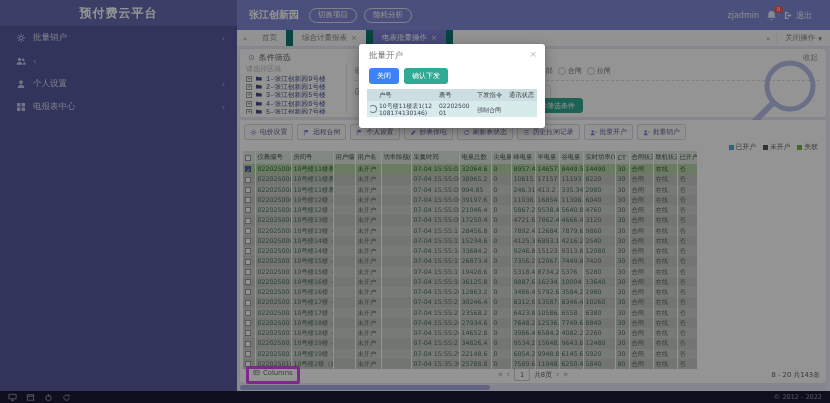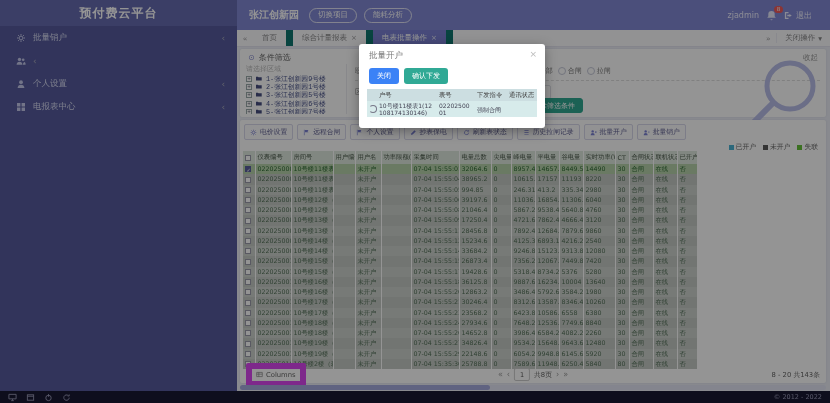--- a/index.html
+++ b/index.html
@@ -89,21 +89,21 @@
   tr.r-odd td{background:#cdd3cd;}
   tr.r-even td{background:#c4cac4;}
   tr.r-sel td{background:#b7d3ab;color:#2f6b33;}
   td.c-meter{color:#3f8f63;}
   .cb{width:6px;height:6px;border:1px solid #99a;background:#fff;display:inline-block;box-sizing:border-box;
     vertical-align:middle;position:relative;cursor:pointer;}
   .cb.on{background:#5a5f9e;border-color:#5a5f9e;}
   .cb.on::after{content:"✓";color:#fff;font-size:5px;position:absolute;left:0.5px;top:-2.5px;}
   .pager{position:absolute;left:6px;right:6px;bottom:2px;height:13px;display:flex;align-items:center;
     font-size:6.8px;color:#666;}
-  .colbtn{display:flex;align-items:center;gap:3px;border:6px solid #d946ef;border-radius:2px;height:12px;
+  .colbtn{display:flex;gap:3px;border:3px solid #d946ef;border-radius:2px;height:12px;
     padding:0 4px;cursor:pointer;color:#666;}
   .colbtn svg{width:7px;height:7px;stroke:#888;fill:none;}
   .pcenter{position:absolute;left:50%;transform:translateX(-50%);display:flex;align-items:center;gap:4px;color:#999;}
   .pcenter .pg{width:14px;height:11px;border:1px solid #ccc;border-radius:2px;text-align:center;
     font-size:6.5px;color:#555;padding:0;font-family:inherit;}
   .parrow{cursor:pointer;font-size:8px;}
   .pright{margin-left:auto;color:#666;}
   .hscroll{position:absolute;left:240px;top:385px;width:586px;height:5px;background:#e4e6f4;border-radius:3px;z-index:1;}
   .hthumb{width:250px;height:5px;background:#a6abdf;border-radius:3px;}
   

